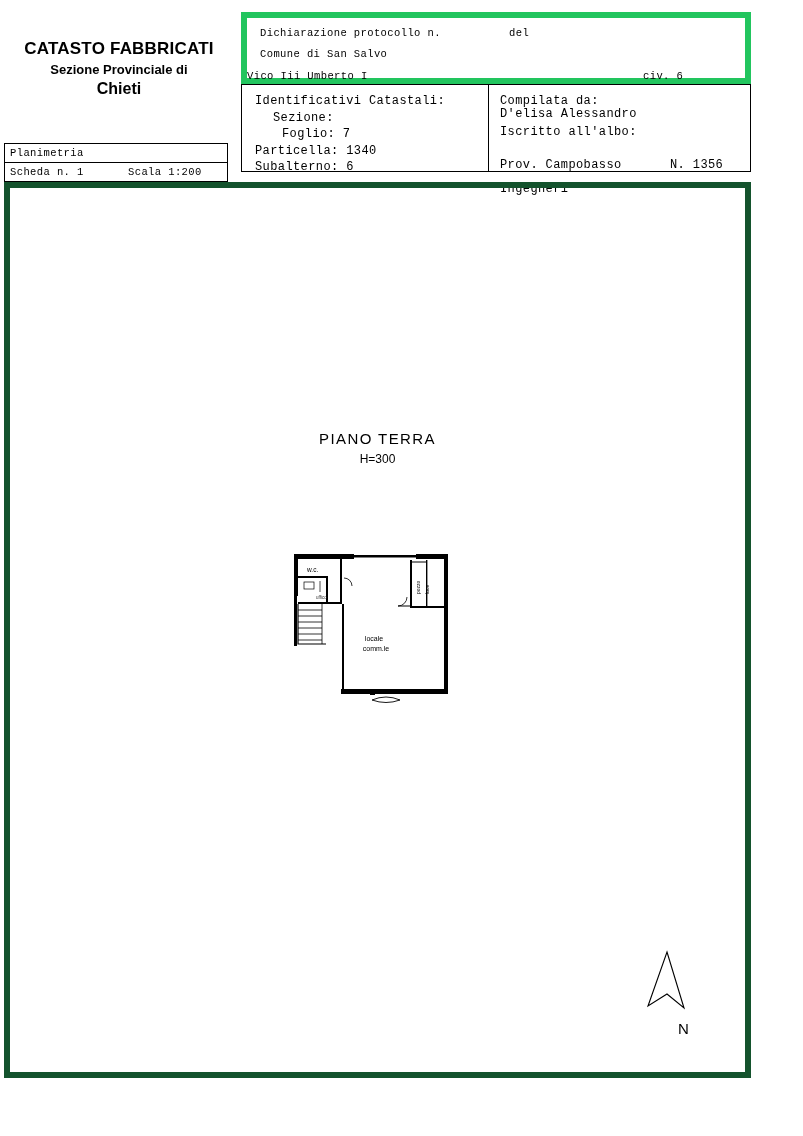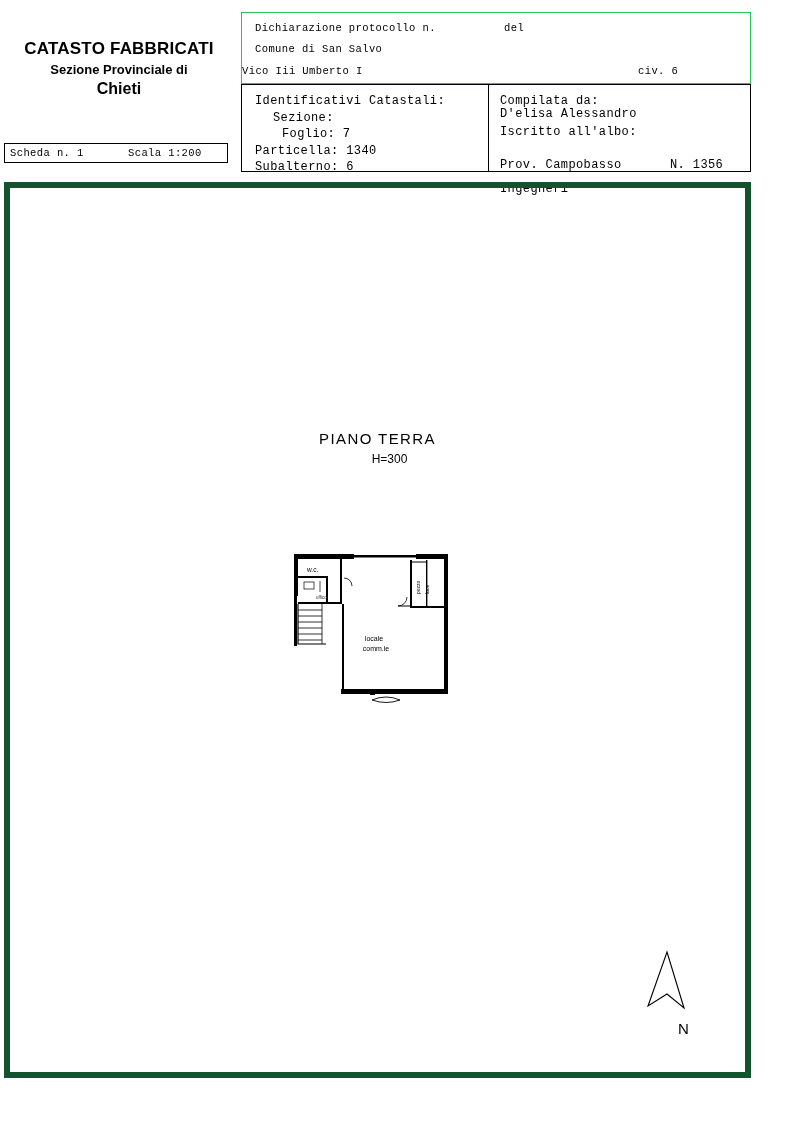--- a/index.html
+++ b/index.html
@@ -67,21 +67,21 @@
   }
   .plan-box .row2 .scheda { width: 118px; }
 
   
   .decl-box {
     position: absolute;
     left: 241px;
     top: 12px;
     width: 510px;
     height: 72px;
-    border: 1px solid #22c55e;
+    border: 6px solid #22c55e;
     box-sizing: border-box;
     font-family: "Liberation Mono", monospace;
     font-size: 10.5px;
     letter-spacing: 0.4px;
   }
   .decl-box .dl {
     position: absolute;
     white-space: pre;
   }
   .dl-prot { left: 13px; top: 9px; }
@@ -143,21 +143,21 @@
     position: absolute;
     left: 0;
     top: 242px;
     width: 100%;
     text-align: center;
     font-size: 15px;
     letter-spacing: 1.4px;
   }
   .floor-height {
     position: absolute;
-    left: 12px;
+    left: 0;
     top: 264px;
     width: 100%;
     text-align: center;
     font-size: 12px;
   }
 
   
   .plan-drawing {
     position: absolute;
     left: 276px;
@@ -184,20 +184,21 @@
 </head>
 <body>
 
 <div class="agency-block">
   <div class="agency-line2">CATASTO FABBRICATI</div>
   <div class="agency-line3">Sezione Provinciale di</div>
   <div class="agency-line4">Chieti</div>
 </div>
 
 <div class="plan-box">
+  <div class="row1">Planimetria</div>
   <div class="row2">
     <span class="scheda">Scheda n. 1</span>
     <span>Scala 1:200</span>
   </div>
 </div>
 
 <div class="decl-box">
   <div class="dl dl-prot">Dichiarazione protocollo n.</div>
   <div class="dl dl-del">del</div>
   <div class="dl dl-com">Comune di San Salvo</div>

